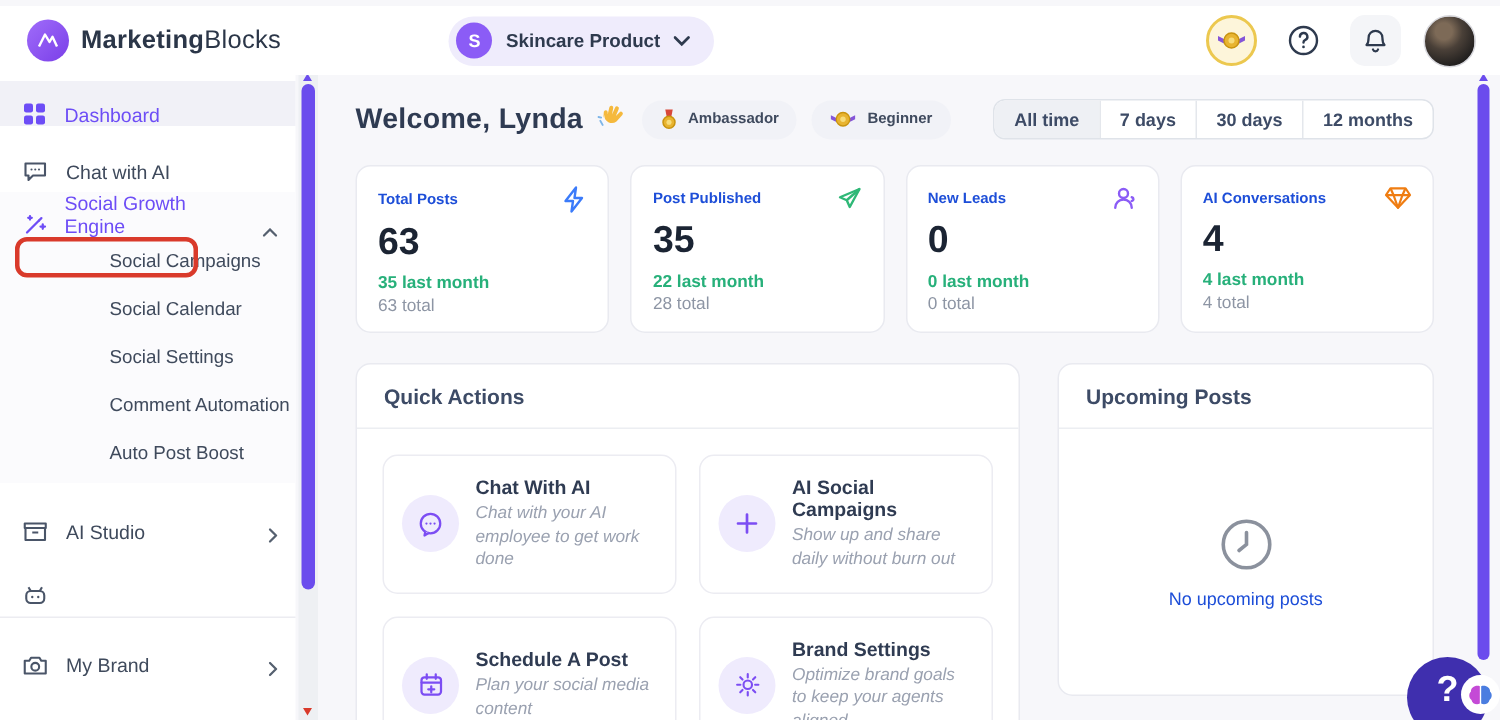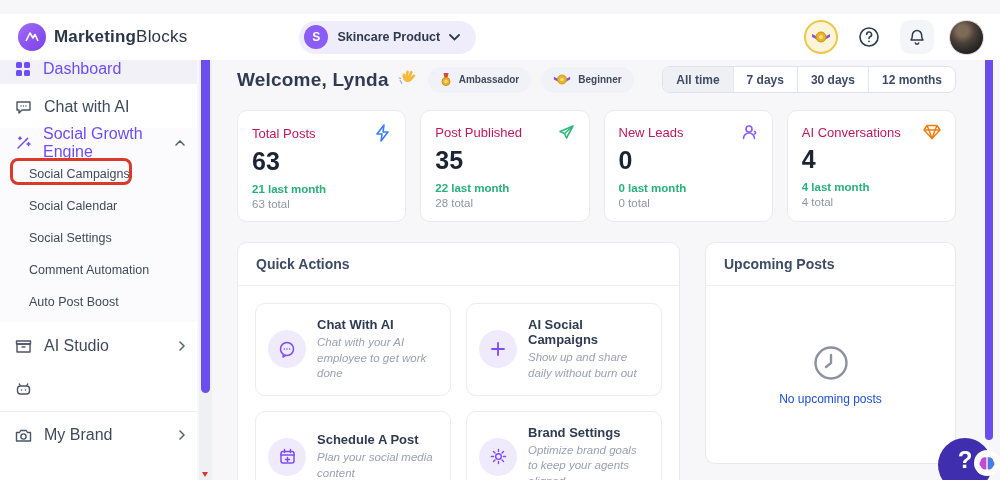--- a/index.html
+++ b/index.html
@@ -3,21 +3,21 @@
 <meta charset="utf-8">
 <style>
   * { margin:0; padding:0; box-sizing:border-box; }
   html,body { background:#e8e8ec; }
   .app {
     position:relative; width:1000px; height:480px; overflow:hidden;
     font-family:"Liberation Sans", sans-serif; background:#f7f7fa;
   }
   
   .topbar {
-    position:absolute; top:14px; left:0; right:0; height:46px; background:#ffffff;
+    position:absolute; top:4px; left:0; right:0; height:46px; background:#ffffff;
     display:flex; align-items:center; padding:0 16px 0 18px; z-index:6;
   }
   .logo-mark {
     width:28px; height:28px; border-radius:50%;
     background:linear-gradient(135deg,#a06cfa,#7a3fe8);
     display:flex; align-items:center; justify-content:center; flex:0 0 auto;
   }
   .brand-text { font-size:17px; color:#2b3648; margin-left:8px; letter-spacing:.2px; }
   .brand-text b { font-weight:800; }
   .ws-pill {
@@ -42,30 +42,30 @@
   .avatar {
     width:35px; height:35px; border-radius:50%; cursor:pointer;
     background:radial-gradient(circle at 38% 30%, #7d6a57 0 18%, #4a4038 40%, #22201f 75%);
     border:1px solid #d8d8dd;
   }
   
   .sidebar {
     position:absolute; top:46px; left:0; width:197px; bottom:0; background:#ffffff; z-index:4;
   }
   .side-item {
-    height:30px; display:flex; align-items:center; gap:12px;
-    padding:0 12px 0 15px; font-size:16px; color:#3f4a5c; cursor:pointer;
+    height:30px; display:flex; align-items:flex-end; gap:12px;
+    padding:0 12px 0 15px; font-size:13px; color:#3f4a5c; cursor:pointer;
   }
   .side-item .lbl { flex:1; }
   .side-item.active { background:#f1f1f7; color:#6d4df6; }
   .side-item.purple { color:#6d4df6; }
   .side-group { background:#fbfbfd; padding-bottom:4px; }
   .sub-item {
     height:32px; display:flex; align-items:center; padding-left:29px;
-    font-size:12.5px; color:#3f4a5c; cursor:pointer; position:relative;
+    font-size:12.5px; color:#3f4a5c; cursor:pointer; position:relative;margin-left:44px;
   }
   .chev { color:#55606f; }
   .divider { height:1px; background:#ececf1; margin:7px 0; }
   .annotation-box {
     position:absolute; left:10px; top:158px; width:122px; height:27px;
     border:3px solid #d93a2b; border-radius:8px; z-index:8; pointer-events:none;
   }
   
   .side-scrollbar {
     position:absolute; top:46px; left:199px; width:13px; bottom:0; background:#eef0f3; z-index:5;
@@ -95,21 +95,21 @@
   .seg {
     font-size:12px; font-weight:700; color:#3d4b66; padding:0 13px;
     display:flex; align-items:center; cursor:pointer; border-left:1px solid #e4e7ec;
   }
   .seg:first-child { border-left:none; }
   .seg.active { background:#eef0f4; }
   
   .stats-row { margin-top:17px; display:grid; grid-template-columns:repeat(4,1fr); gap:14px; }
   .stat-card { background:#fff; border:1px solid #e9eaf0; border-radius:10px; padding:13px 14px 10px; height:112px; }
   .stat-top { display:flex; align-items:center; justify-content:space-between; }
-  .stat-title { font-size:13px; color:#be185d; font-weight:400; }
+  .stat-title { font-size:10px; color:#1d4ed8; font-weight:700; }
   .stat-value { font-size:25px; font-weight:800; color:#1b2433; margin-top:5px; }
   .stat-green { font-size:11.5px; color:#27b07a; font-weight:700; margin-top:7px; }
   .stat-gray { font-size:11.5px; color:#8d95a4; margin-top:3px; }
   
   .bottom-row { margin-top:20px; display:flex; gap:25px; align-items:flex-start; }
   .panel { background:#fff; border:1px solid #e9eaf0; border-radius:10px; }
   .panel-head { padding:13px 18px; font-size:14px; font-weight:700; color:#3d4b66; border-bottom:1px solid #eceef2; }
   .qa-panel { width:443px; height:260px; }
   .qa-grid { padding:17px 17px; display:grid; grid-template-columns:1fr 1fr; gap:15px; }
   .qa-card {
@@ -331,21 +331,21 @@
     <div class="stats-row">
 
       <div class="stat-card">
         <div class="stat-top">
           <span class="stat-title">Total Posts</span>
           <svg width="16" height="18" viewBox="0 0 16 18" fill="none" stroke="#3b7bfa" stroke-width="1.6" stroke-linejoin="round">
               <path d="M9 1 L2 10 h5 l-1 7 7-9 H8 Z"></path>
             </svg>
         </div>
         <div class="stat-value">63</div>
-        <div class="stat-green">21 last month</div>
+        <div class="stat-green">35 last month</div>
         <div class="stat-gray">63 total</div>
       </div>
 
       <div class="stat-card">
         <div class="stat-top">
           <span class="stat-title">Post Published</span>
           <svg width="17" height="17" viewBox="0 0 17 17" fill="none" stroke="#2fb877" stroke-width="1.6" stroke-linejoin="round">
               <path d="M15 2 L2 7.5 l4.5 2 L8.5 14 Z"></path>
               <path d="M15 2 L6.5 9.5"></path>
             </svg>

